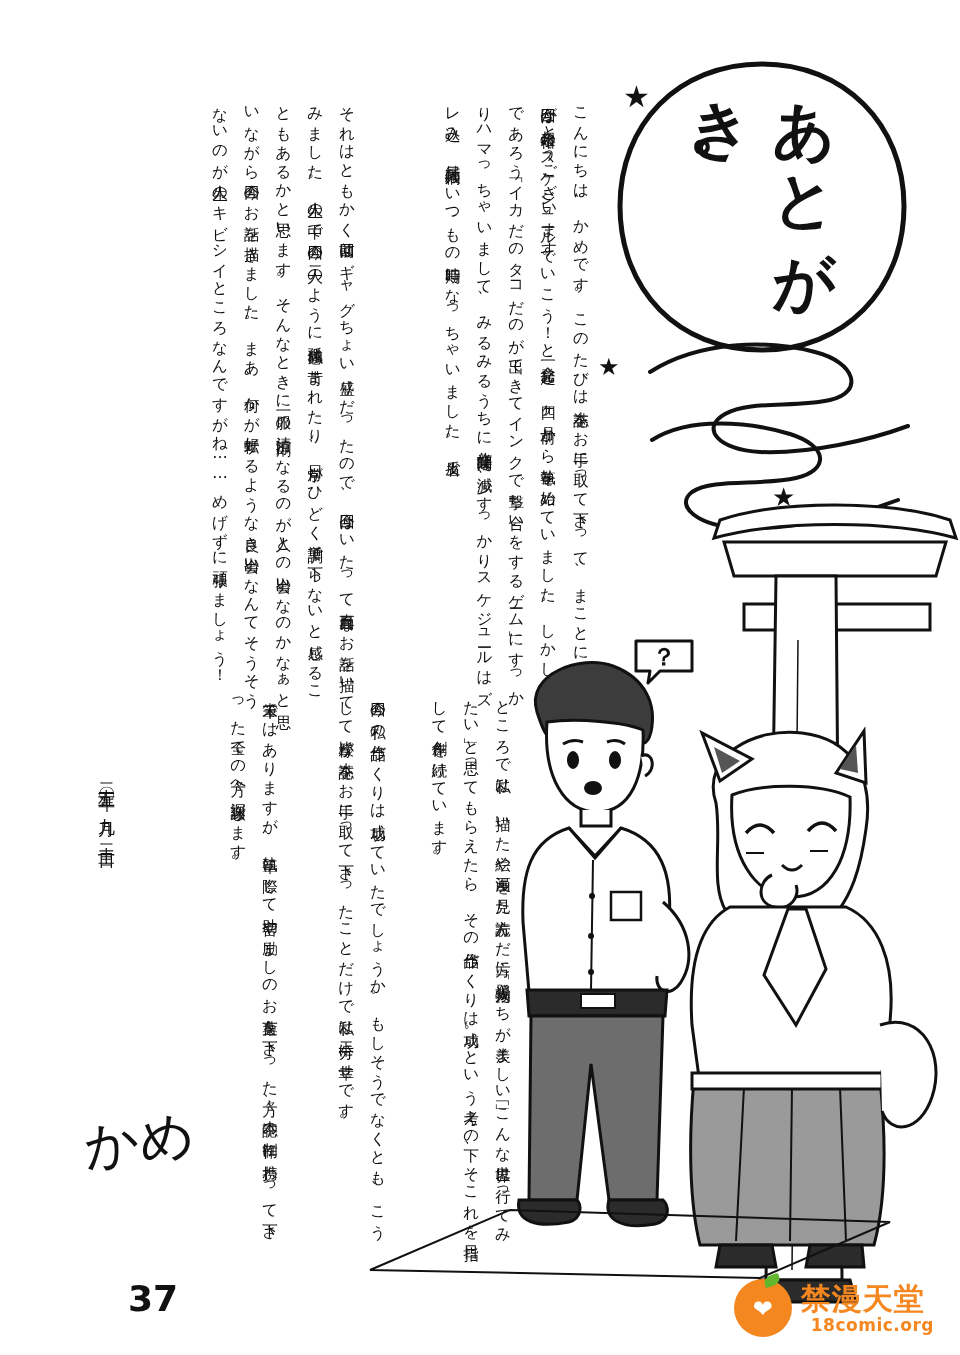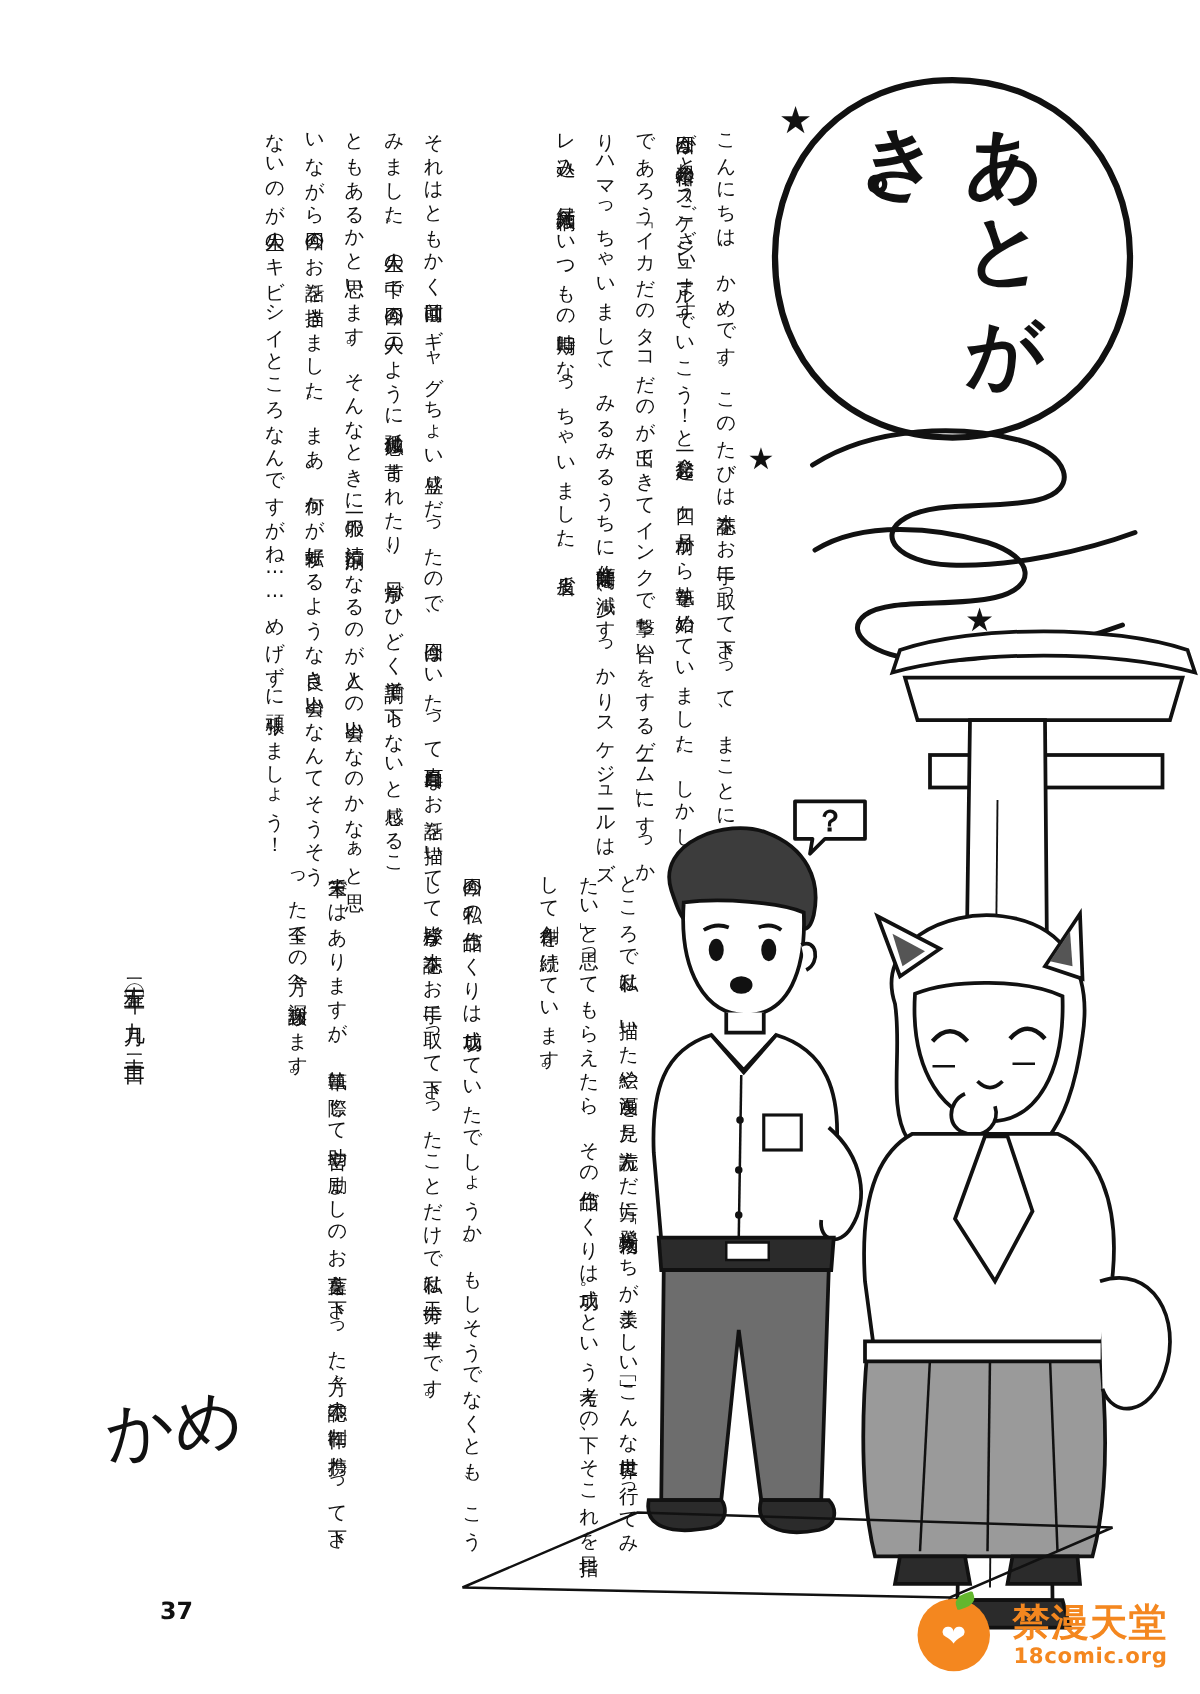--- a/index.html
+++ b/index.html
@@ -91,21 +91,21 @@
     font-family: "DejaVu Serif", serif;
     color: #111;
     transform: rotate(-7deg);
   }
 
   
   .page-number {
     position: absolute;
     left: 128px;
     top: 1278px;
-    font-size: 19px;
+    font-size: 36px;
     font-weight: bold;
     font-family: "DejaVu Sans", sans-serif;
     color: #111;
   }
 
   
   .watermark {
     position: absolute;
     right: 26px;
     bottom: 18px;
@@ -132,21 +132,21 @@
     background: #63b72e;
     border-radius: 60% 10% 60% 10%;
     transform: rotate(-18deg);
   }
   .wm-logo .heart {
     color: #fff;
     font-size: 24px;
     line-height: 1;
     margin-top: 2px;
   }
-  .wm-texts { line-height: 1.1; text-align: right; }
+  .wm-texts { line-height: 1.1; }
   .wm-main {
     font-family: "DejaVu Sans", sans-serif;
     font-size: 30px;
     font-weight: bold;
     color: #f4871f;
     letter-spacing: 1px;
   }
   .wm-sub {
     font-family: "DejaVu Sans", sans-serif;
     font-size: 17px;

